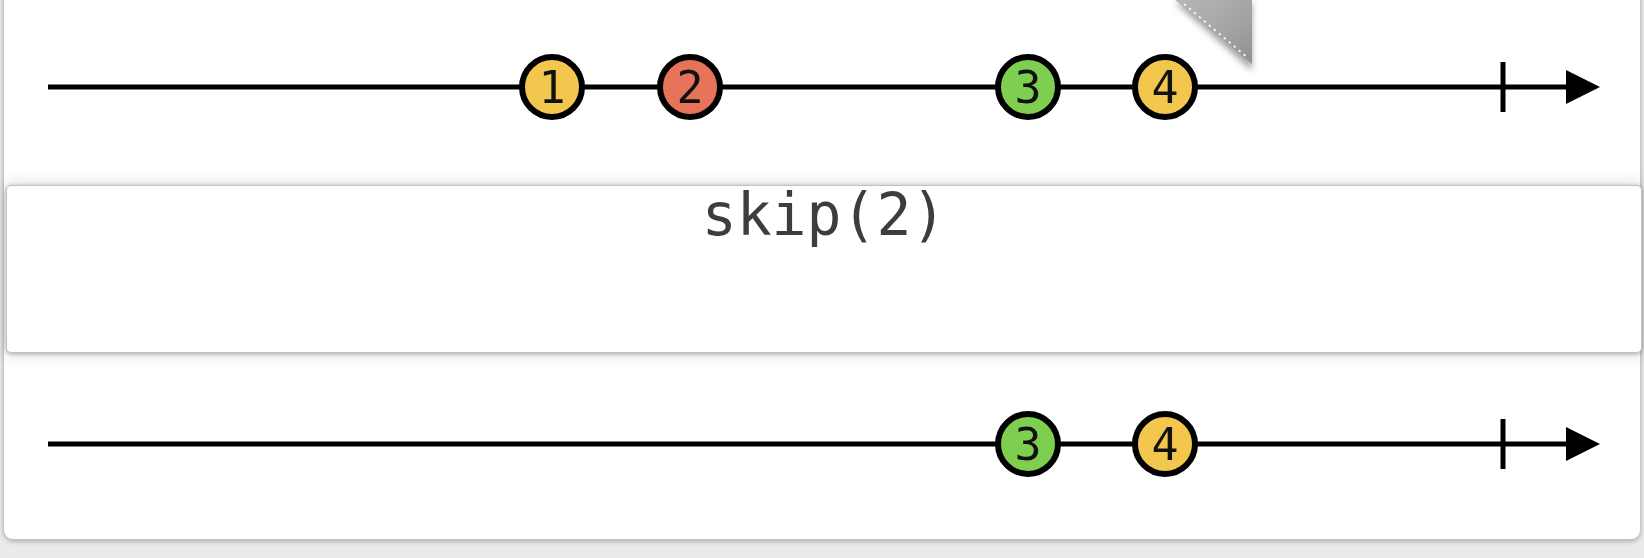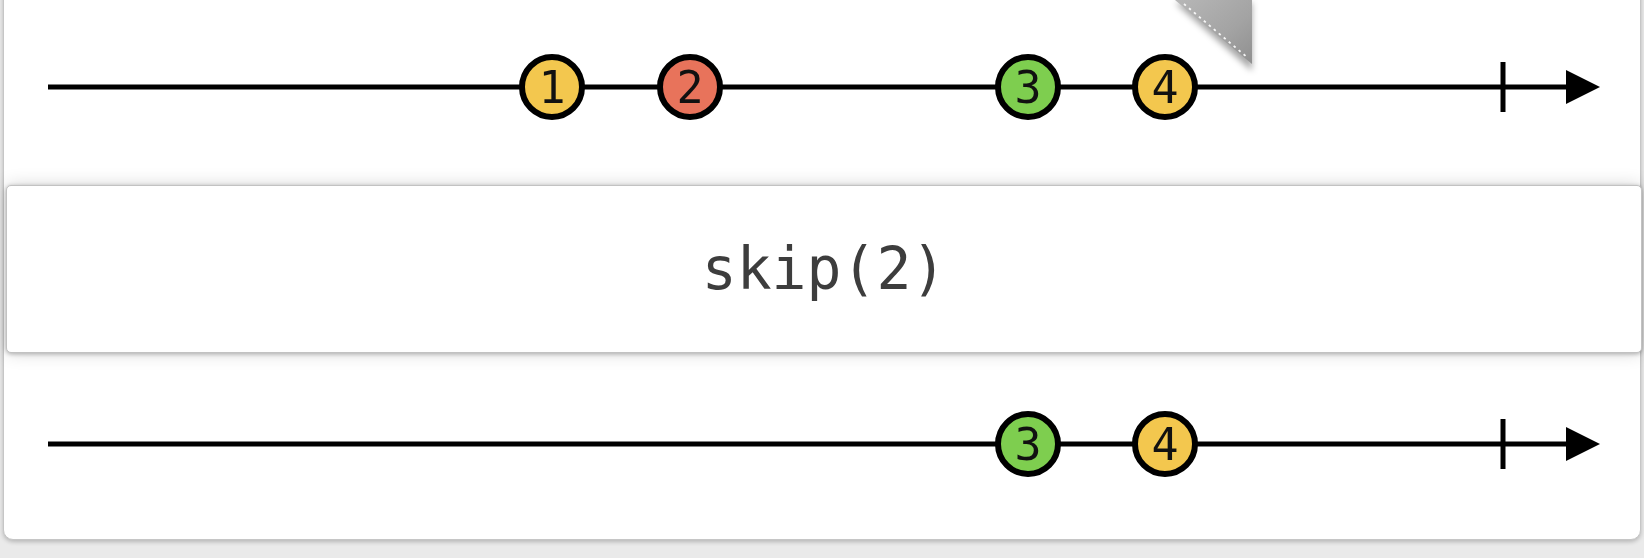--- a/index.html
+++ b/index.html
@@ -41,21 +41,21 @@
     position: absolute;
     left: 6px;
     top: 185px;
     width: 1634px;
     height: 166px;
     background: #ffffff;
     border: 1px solid #c2c2c2;
     border-radius: 5px;
     box-shadow: 0 1px 4px rgba(0,0,0,0.28), 0 0 18px rgba(0,0,0,0.16);
     display: flex;
-    align-items: center;
+    align-items: flex-start;
     justify-content: center;
     z-index: 3;
   }
   .oplabel {
     font-size: 58px;
     line-height: 1;
     color: #3d3d3d;
     letter-spacing: 0px;
     font-weight: normal;
   }

